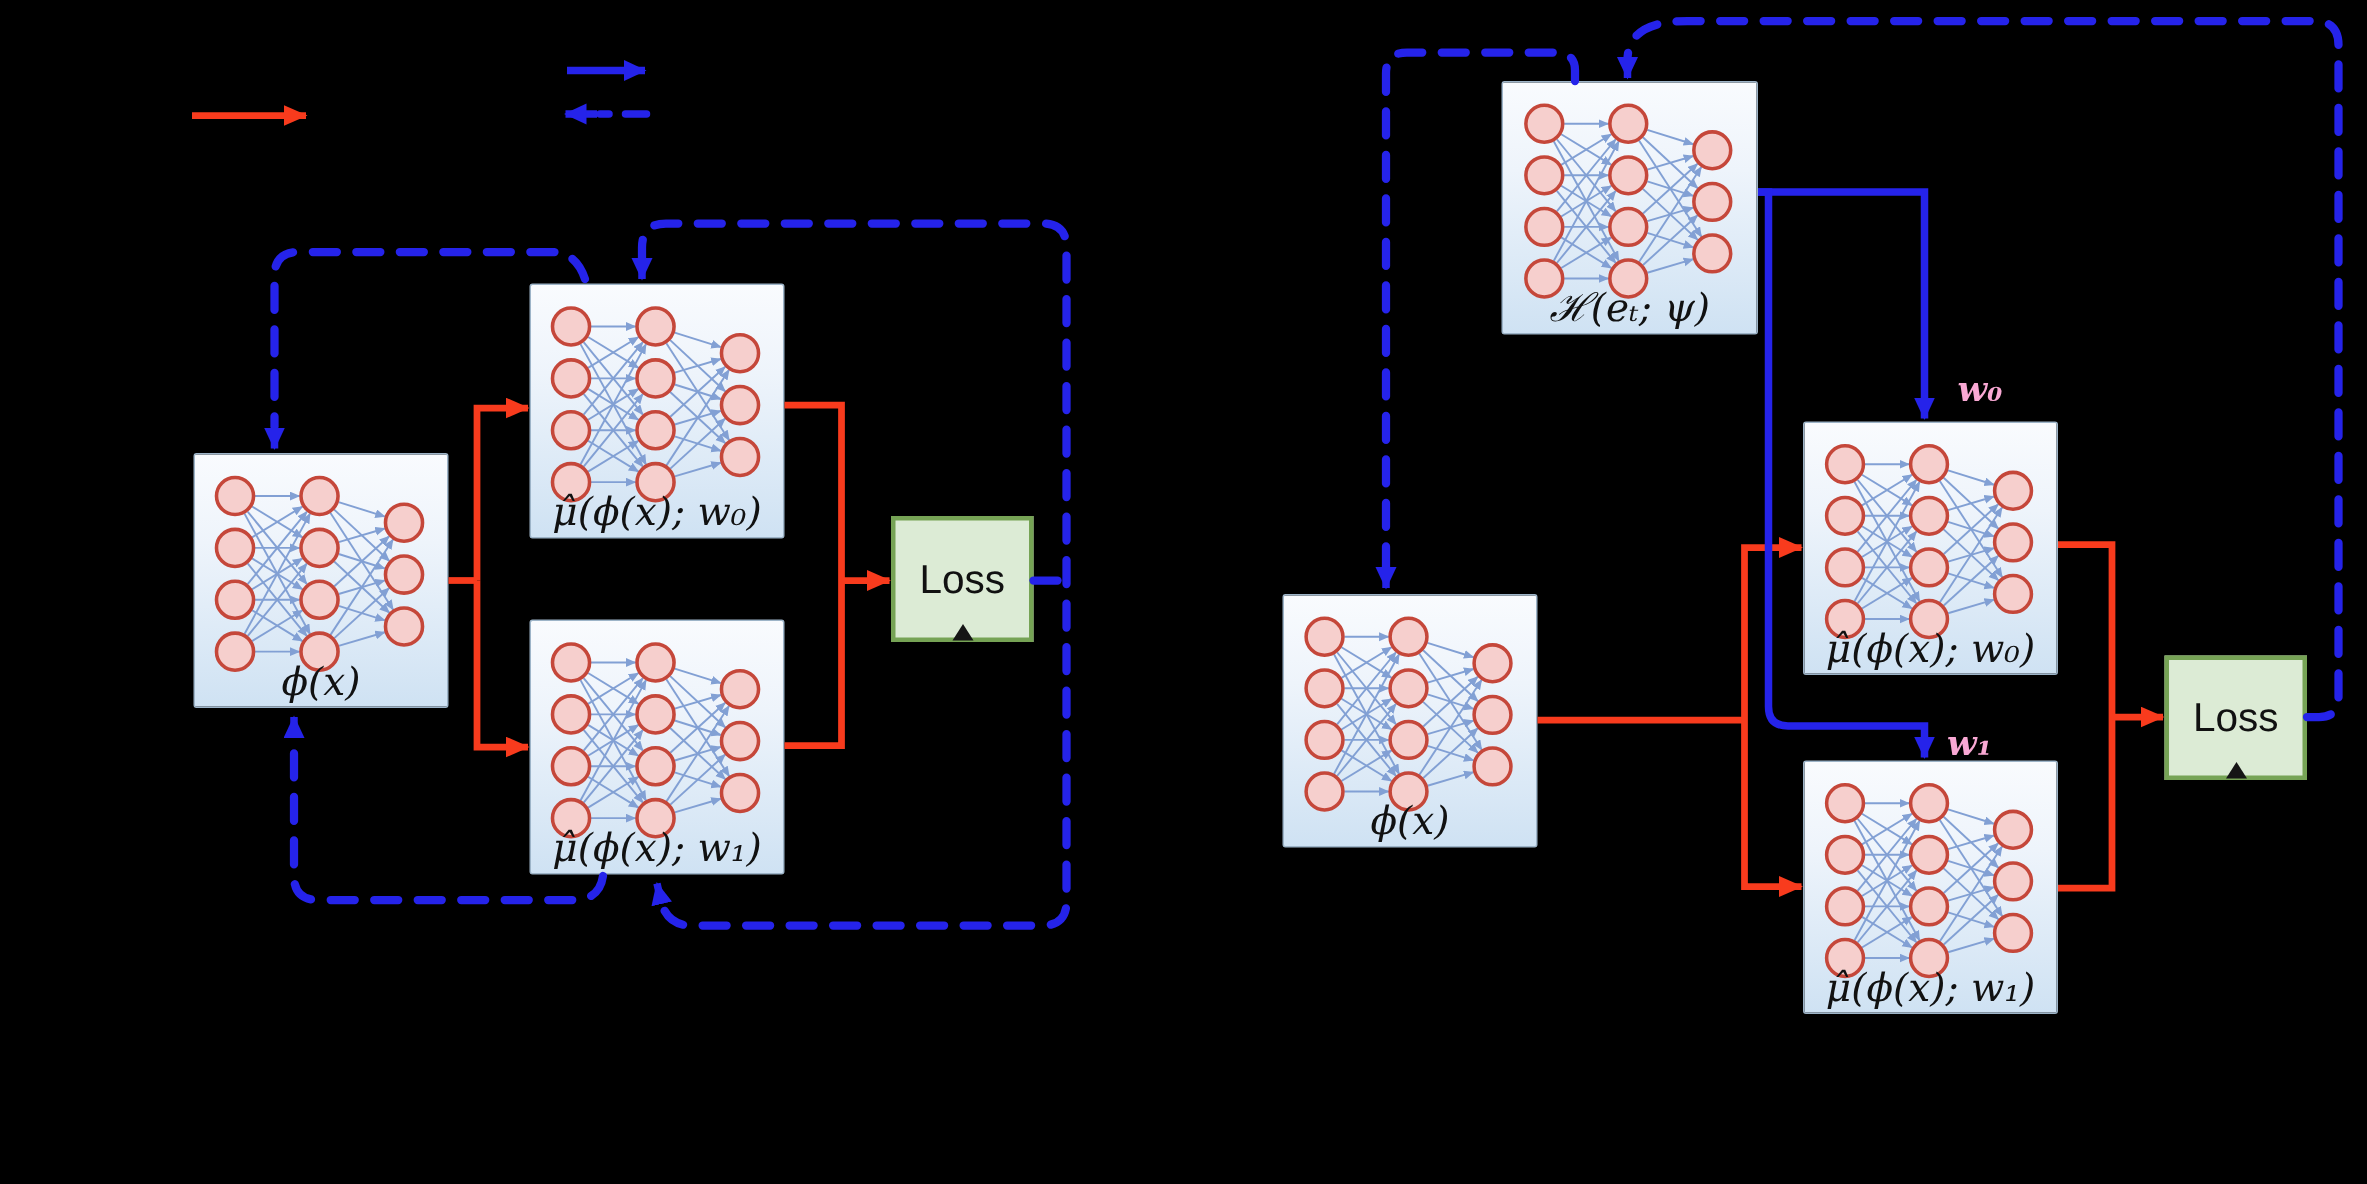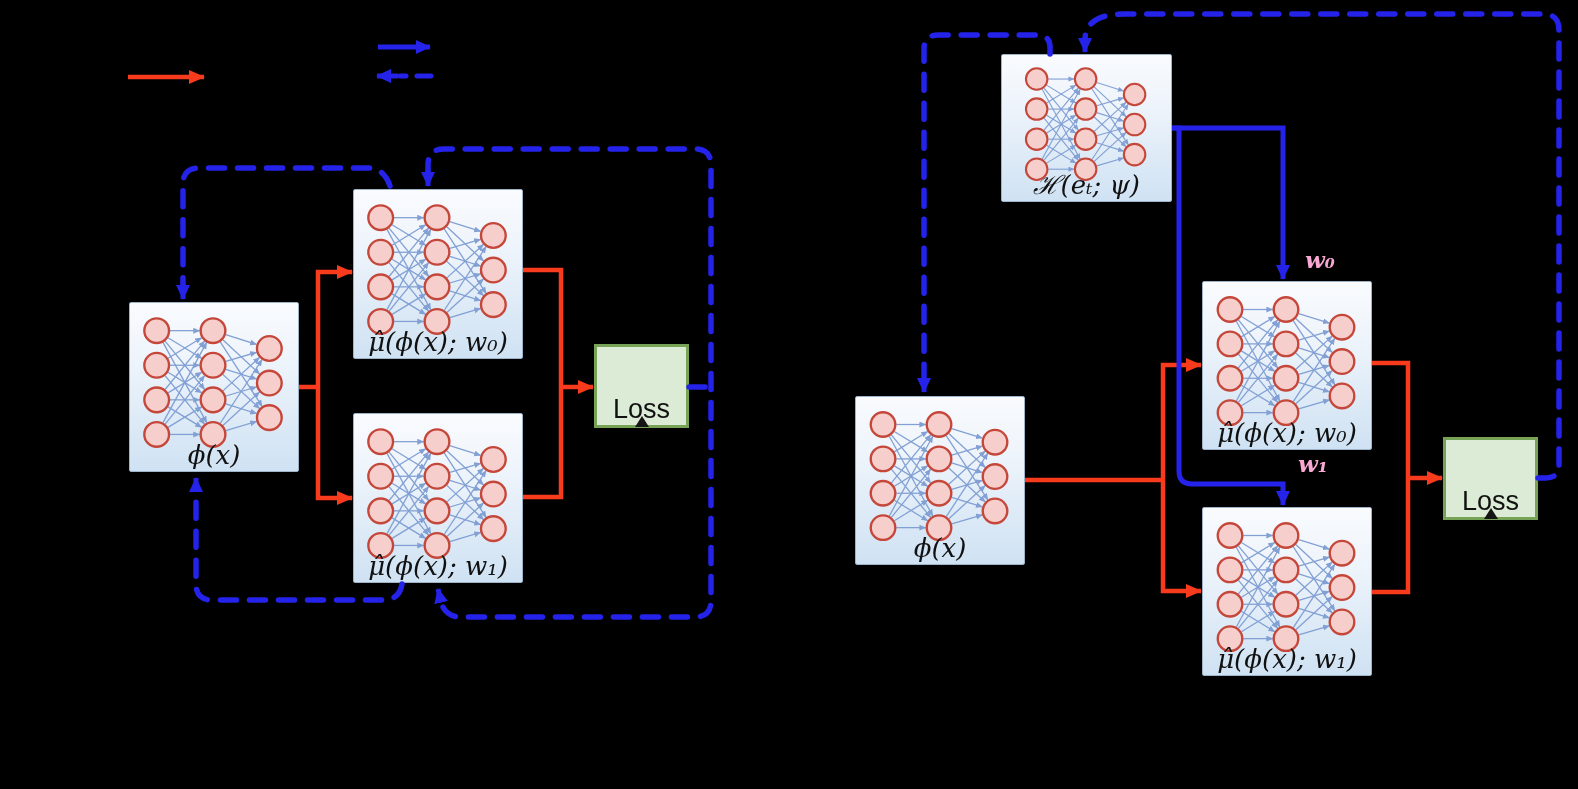--- a/index.html
+++ b/index.html
@@ -7,21 +7,21 @@
          font-family:"DejaVu Sans",sans-serif;}
   #conn{position:absolute;left:0;top:0;z-index:3;pointer-events:none;}
   .netbox{position:absolute;z-index:2;border:1.5px solid #9db4c8;border-radius:2px;
           background:linear-gradient(180deg,#f9fbfe 0%,#eef4fb 35%,#cfe2f3 100%);
           box-sizing:border-box;}
   .netbox svg{position:absolute;left:0;top:0;}
   .netlabel{position:absolute;left:0;right:0;bottom:1px;text-align:center;
             font-family:"DejaVu Serif",serif;font-style:italic;font-size:26px;
             color:#111;letter-spacing:0px;line-height:1.1;}
   .lossbox{position:absolute;z-index:2;background:#dcebd5;border:3px solid #76a355;
-           box-sizing:border-box;display:flex;align-items:flex-end;justify-content:center;}
+           box-sizing:border-box;display:flex;align-items:center;justify-content:center;}
   .losslabel{font-family:"Liberation Sans",sans-serif;font-size:27px;color:#111;}
   .losscaret{position:absolute;bottom:-2px;left:50%;margin-left:-7px;width:0;height:0;
              border-left:7px solid transparent;border-right:7px solid transparent;
              border-bottom:11px solid #151515;}
   .wlabel{position:absolute;z-index:4;font-family:"DejaVu Serif",serif;
           font-style:italic;font-weight:bold;font-size:23px;color:#f9a8d4;}
 </style>
 </head>
 <body>
 
@@ -80,21 +80,21 @@
     <path d="M1538 478 H1546 Q1559 478 1559 465 V30 Q1559 14 1543 14 H1125 Q1085 14 1085 40"></path>
     <path d="M1050 54 V47 Q1050 35 1037 35 H938 Q924 35 924 49 V380"></path>
   </g>
   <g stroke="#2523ea" stroke-width="5" fill="none">
     <path d="M1085 38 V52" marker-end="url(#mblue)"></path>
     <path d="M924 378 V392" marker-end="url(#mblue)"></path>
   </g>
 </svg>
 
 <div class="wlabel" style="left:1305px;top:246px">w₀</div>
-<div class="wlabel" style="left:1298px;top:450px">w₁</div>
+<div class="wlabel" style="left:1298px;top:482px">w₁</div>
 
 <div class="netbox" style="left: 129px; top: 302px; width: 170px; height: 170px;">
       <svg width="100%" height="100%" viewBox="0 0 170 170">
         <defs>
           <marker id="mn0" markerUnits="userSpaceOnUse" markerWidth="8" markerHeight="7" refX="6.5" refY="3" orient="auto">
             <path d="M0 0 L7 3 L0 6 Z" fill="#82a0d4"></path>
           </marker>
         </defs>
         <line x1="40.5" y1="28.0" x2="70.5" y2="28.0" stroke="#82a0d4" stroke-width="1.3" marker-end="url(#mn0)"></line>
         <line x1="38.5" y1="35.1" x2="72.5" y2="55.9" stroke="#82a0d4" stroke-width="1.3" marker-end="url(#mn0)"></line>
@@ -229,21 +229,21 @@
         <circle cx="84" cy="28" r="12.5" fill="#f6cfcd" stroke="#c5473a" stroke-width="2.4"></circle>
         <circle cx="84" cy="63" r="12.5" fill="#f6cfcd" stroke="#c5473a" stroke-width="2.4"></circle>
         <circle cx="84" cy="98" r="12.5" fill="#f6cfcd" stroke="#c5473a" stroke-width="2.4"></circle>
         <circle cx="84" cy="133" r="12.5" fill="#f6cfcd" stroke="#c5473a" stroke-width="2.4"></circle>
         <circle cx="141" cy="46" r="12.5" fill="#f6cfcd" stroke="#c5473a" stroke-width="2.4"></circle>
         <circle cx="141" cy="81" r="12.5" fill="#f6cfcd" stroke="#c5473a" stroke-width="2.4"></circle>
         <circle cx="141" cy="116" r="12.5" fill="#f6cfcd" stroke="#c5473a" stroke-width="2.4"></circle>
       </svg>
       <div class="netlabel">μ̂(ϕ(x); w₁)</div>
     </div>
-    <div class="netbox" style="left: 1001px; top: 54px; width: 171px; height: 148px;">
+    <div class="netbox" style="left: 1001px; top: 54px; width: 171px; height: 169px;">
       <svg width="100%" height="100%" viewBox="0 0 170 170">
         <defs>
           <marker id="mn3" markerUnits="userSpaceOnUse" markerWidth="8" markerHeight="7" refX="6.5" refY="3" orient="auto">
             <path d="M0 0 L7 3 L0 6 Z" fill="#82a0d4"></path>
           </marker>
         </defs>
         <line x1="40.5" y1="28.0" x2="70.5" y2="28.0" stroke="#82a0d4" stroke-width="1.3" marker-end="url(#mn3)"></line>
         <line x1="38.5" y1="35.1" x2="72.5" y2="55.9" stroke="#82a0d4" stroke-width="1.3" marker-end="url(#mn3)"></line>
         <line x1="35.5" y1="38.5" x2="75.5" y2="87.5" stroke="#82a0d4" stroke-width="1.3" marker-end="url(#mn3)"></line>
         <line x1="33.4" y1="39.9" x2="77.6" y2="121.1" stroke="#82a0d4" stroke-width="1.3" marker-end="url(#mn3)"></line>

